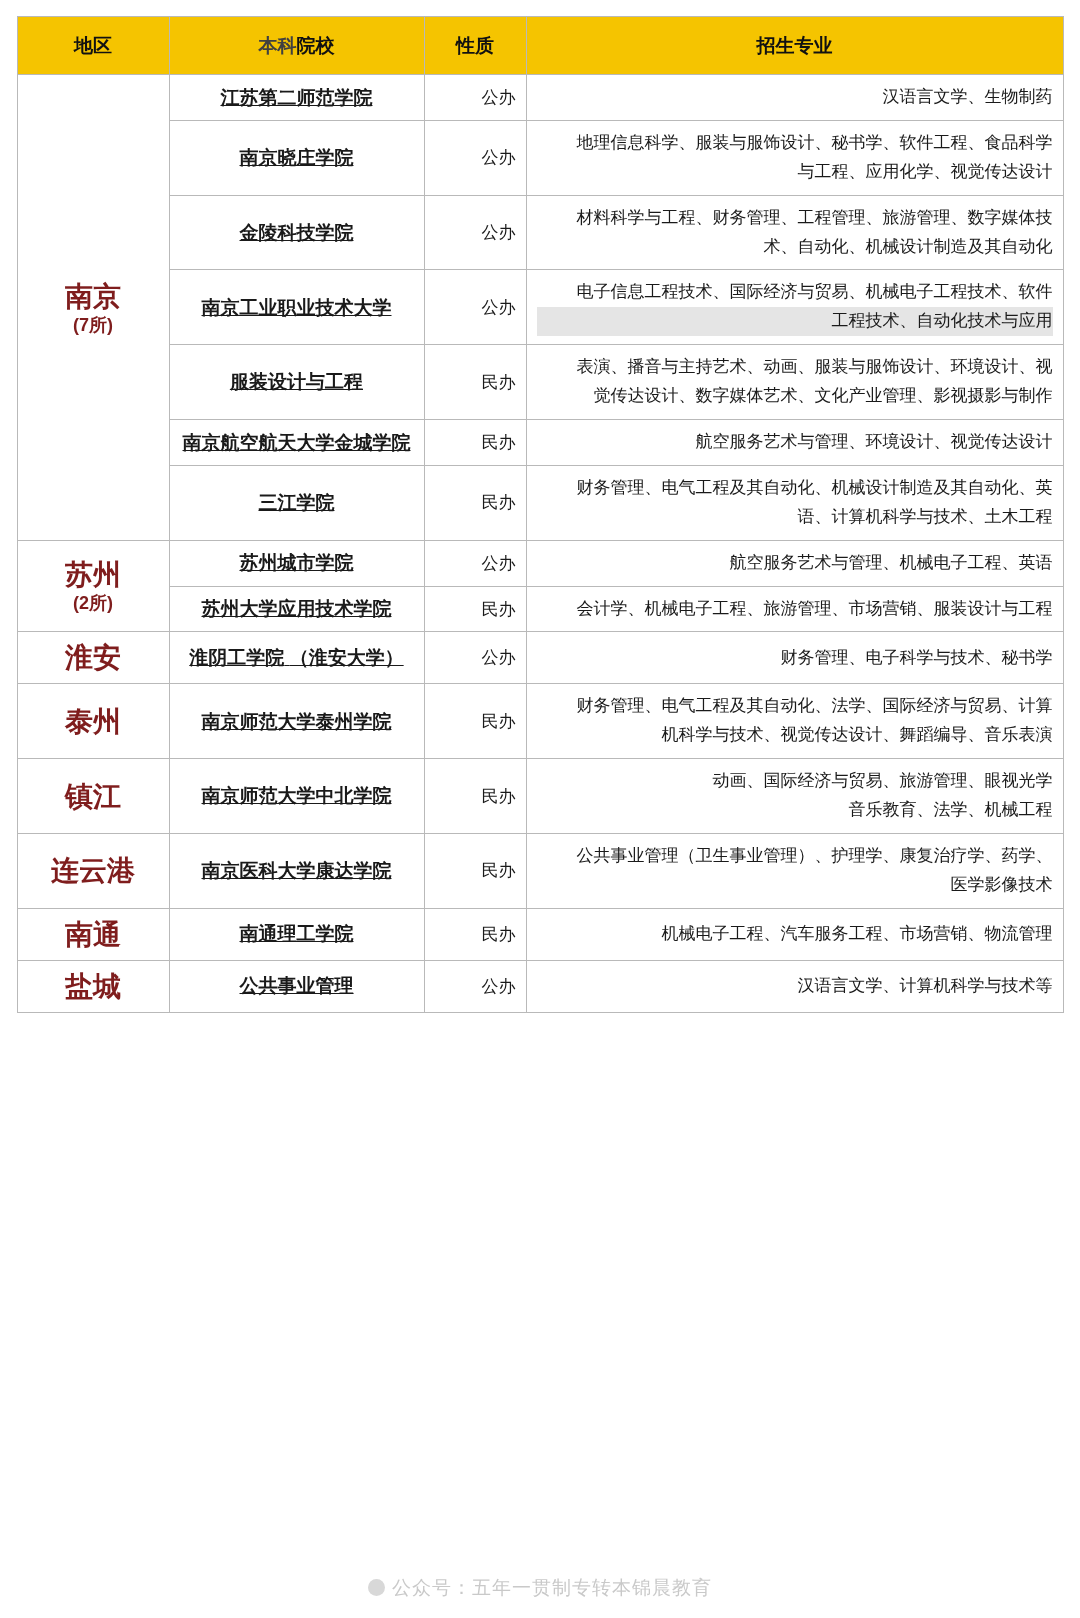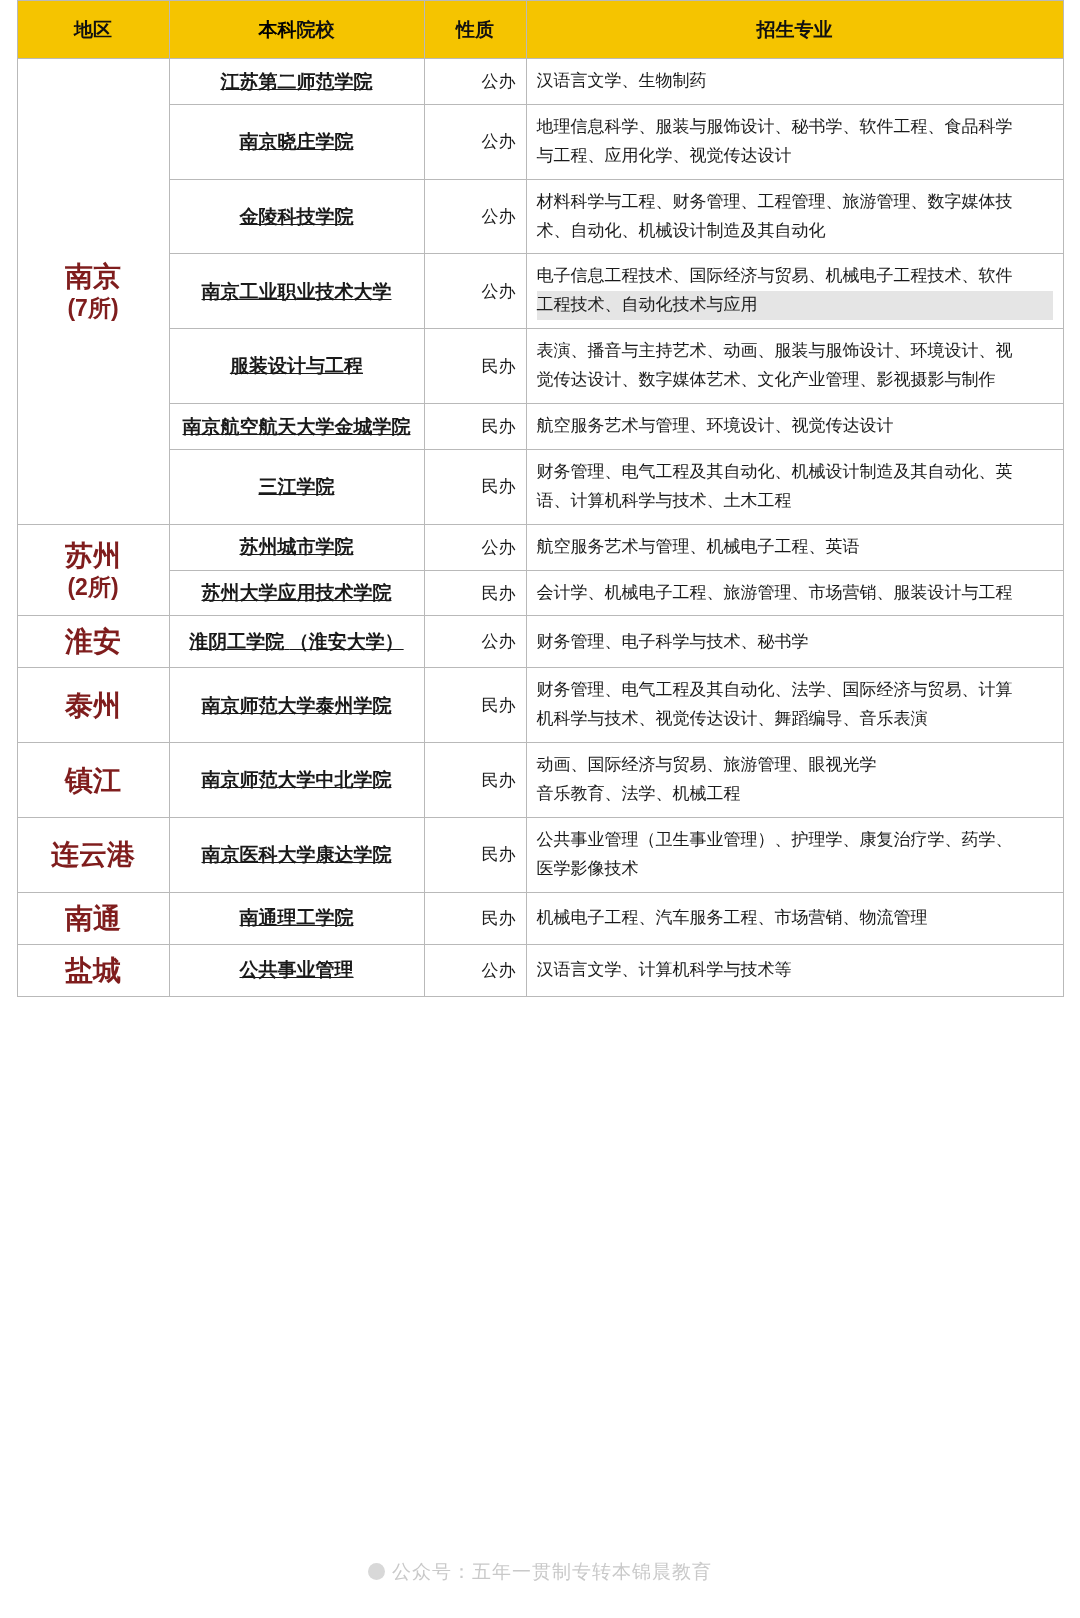--- a/index.html
+++ b/index.html
@@ -14,21 +14,21 @@
     color: #1a1a1a;
   }
   .sheet {
     width: 1080px;
     min-height: 1618px;
     position: relative;
     background: #fff;
   }
   table.main {
     width: 1046px;
-    margin: 0 auto;
+    margin: 16px auto;
     border-collapse: collapse;
     table-layout: fixed;
   }
   table.main td, table.main th {
     border: 1px solid #b9b9b9;
     vertical-align: middle;
     padding: 8px 10px;
   }
   
   col.c-region { width: 152px; }
@@ -38,44 +38,44 @@
 
   thead th {
     background: #f5c400;
     text-align: center;
     font-weight: bold;
     font-size: 19px;
     height: 58px;
     padding: 6px 4px;
     color: #111;
   }
-  thead th .hl { color: #000000; }
+  thead th .hl { color: #404040; }
 
   td.region {
     text-align: center;
     color: #7f1d1d;
     font-weight: bold;
     font-size: 28px;
     line-height: 1.25;
   }
-  td.region .sub { display: block; font-size: 23px; }
+  td.region .sub { display: block; font-size: 18px; }
 
   td.school {
     text-align: center;
     font-weight: bold;
     font-size: 19px;
     line-height: 1.35;
     text-decoration: underline;
   }
   td.type {
     text-align: right;
     font-size: 17px;
   }
   td.major {
-    text-align: left;
+    text-align: right;
     font-size: 17px;
     line-height: 1.7;
   }
   td.major .ln { display: block; }
   .hl-pink { background: #e5e5e5; }
 
   .watermark {
     position: absolute;
     left: 0;
     right: 0;

